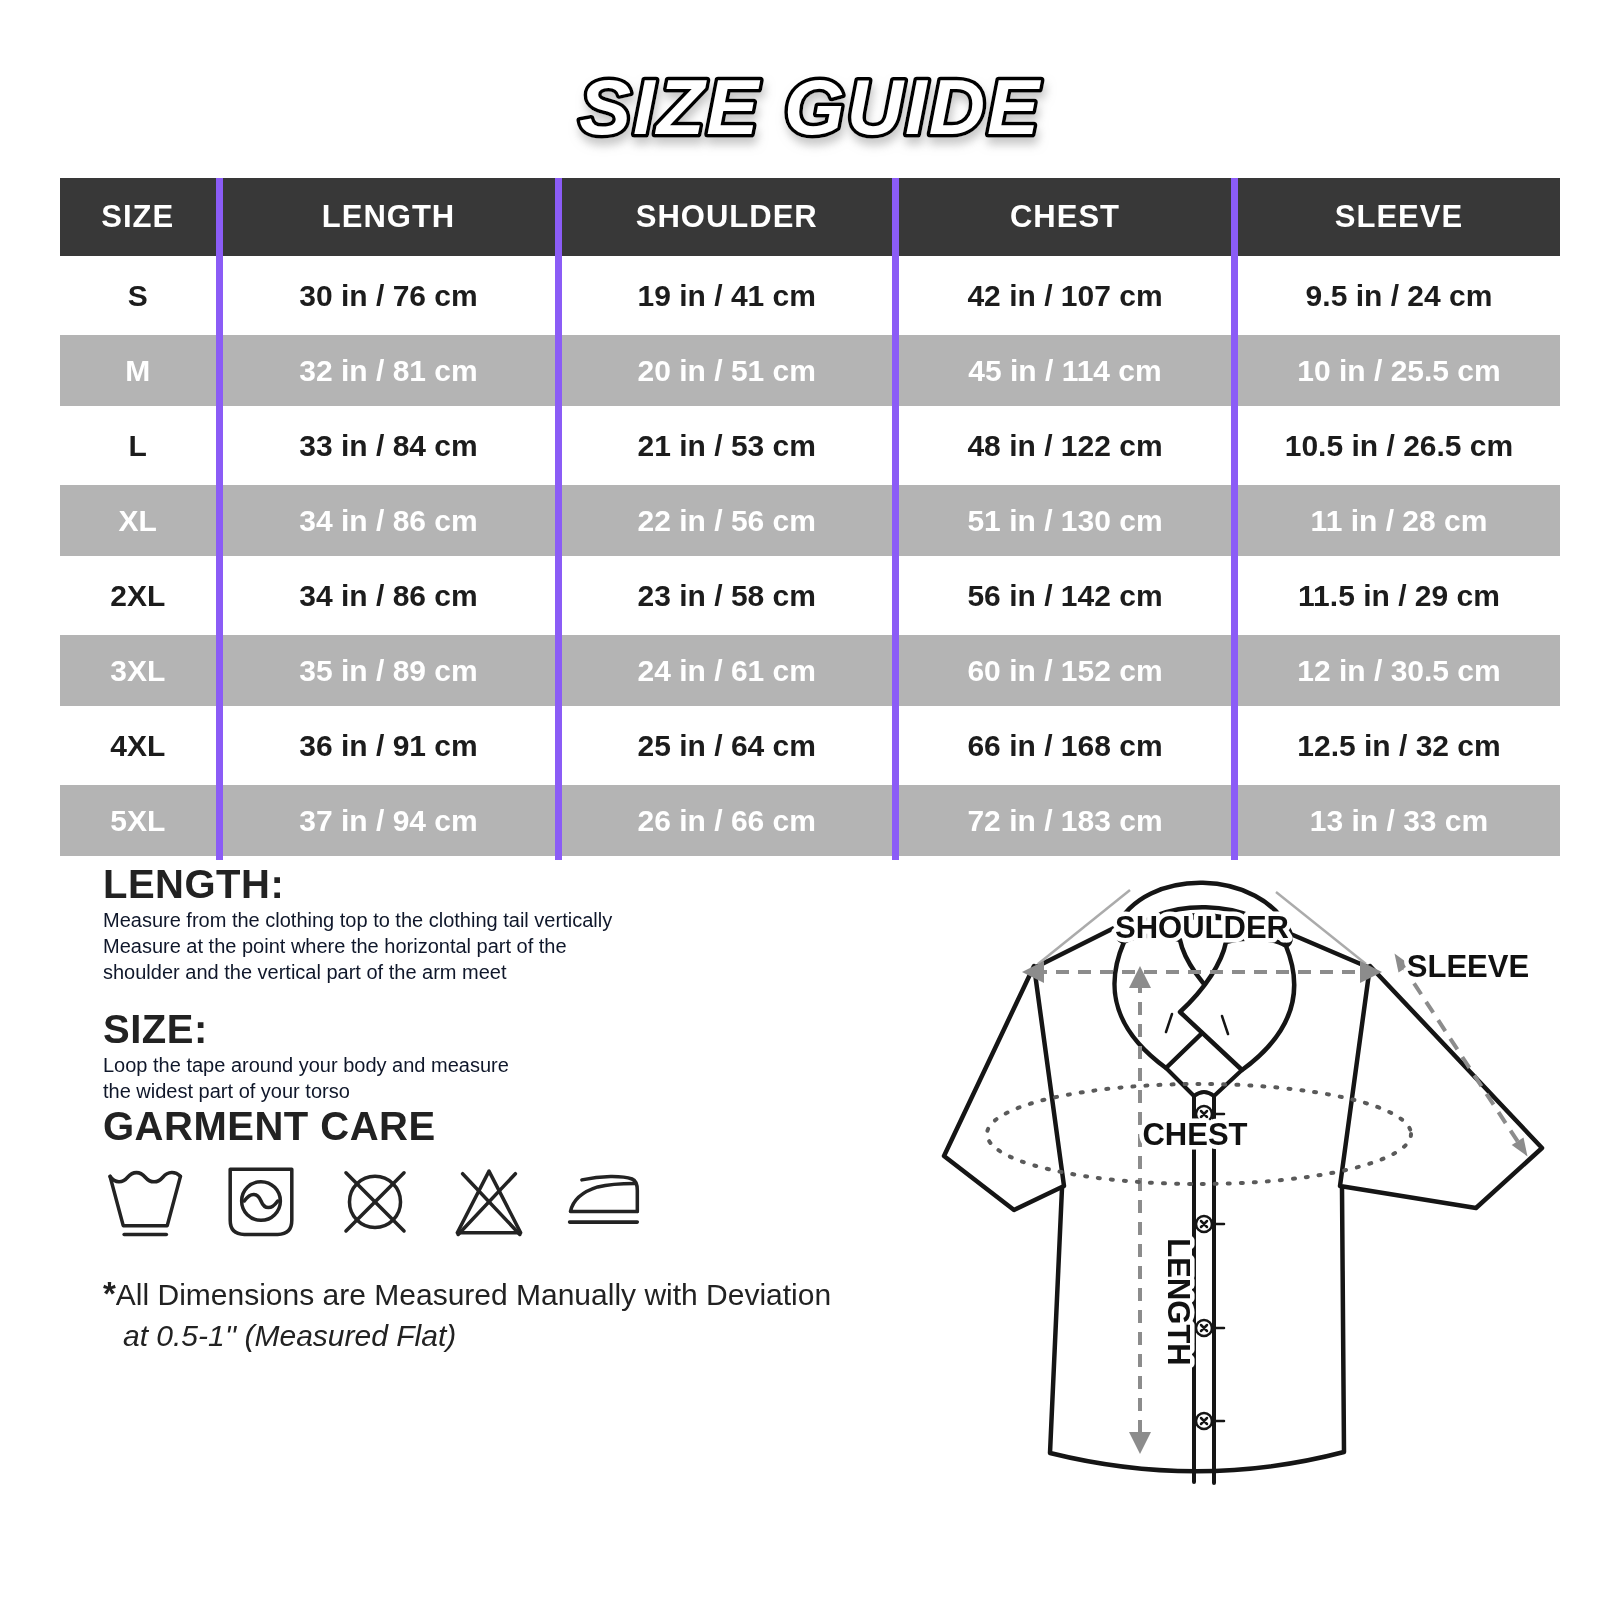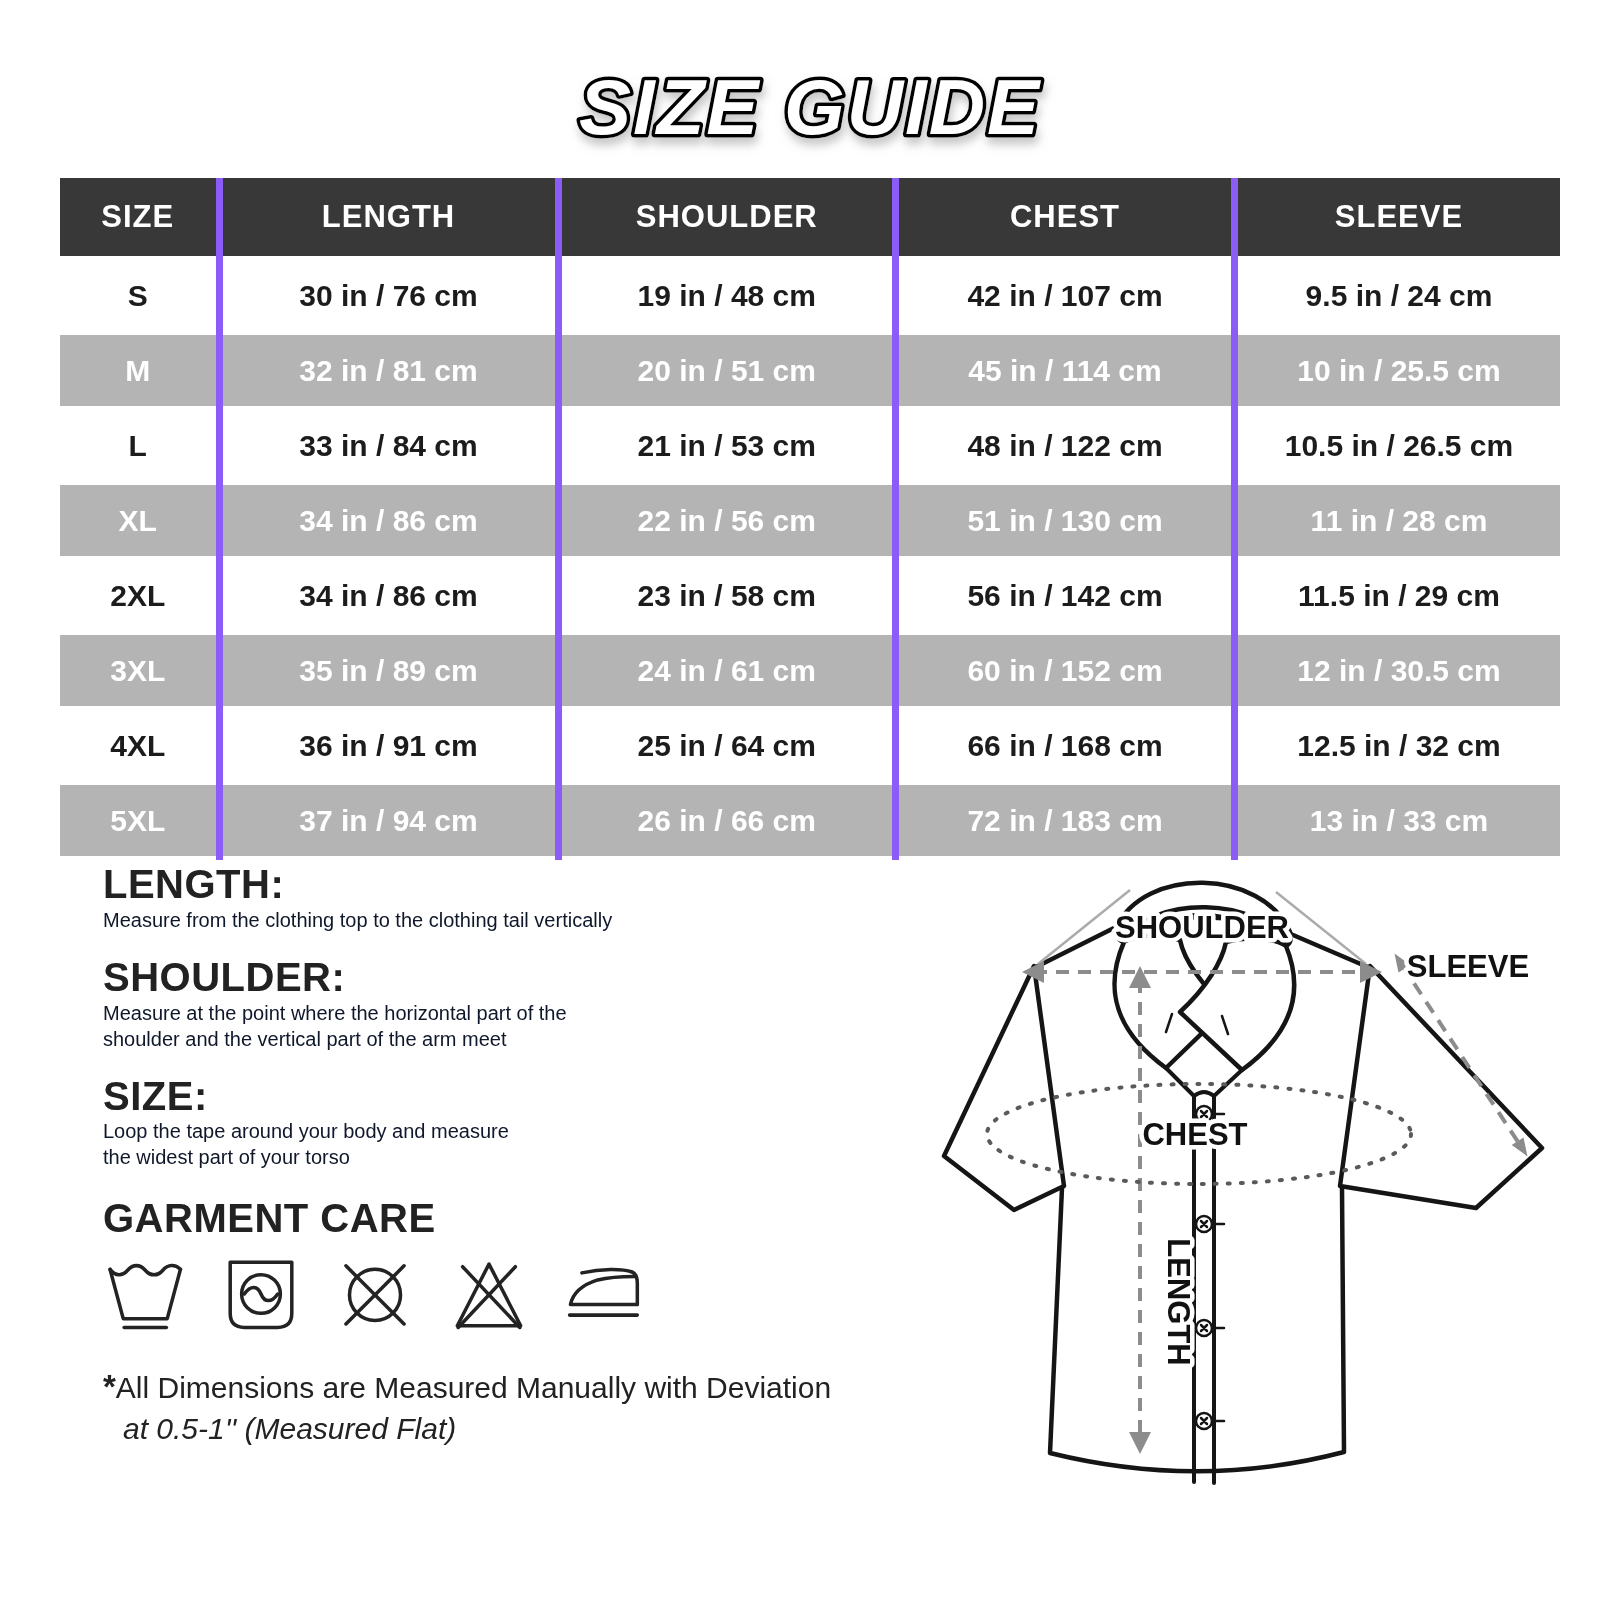--- a/index.html
+++ b/index.html
@@ -25,21 +25,21 @@
   }
   .size-table tbody td{height:69px;font-size:30px;color:#1c1c1c;background:#ffffff;}
   .size-table tbody tr.shaded td{background:#b4b4b4;color:#ffffff;}
   
   .info-col{position:absolute;left:103px;top:862px;width:850px;color:#222;}
   .sec-heading{
     font-size:40px;font-weight:bold;letter-spacing:.5px;color:#222;line-height:1.12;
   }
   .sec-body{font-size:20px;color:#0f172a;line-height:1.3;white-space:nowrap;}
   .mt1{margin-top:22px;}
-  .care-heading{margin-top:26px;}
+  .care-heading{}
   .care-icons{margin-top:12px;display:flex;align-items:flex-end;gap:26px;}
   .care-icon{display:inline-block;width:88px;height:82px;}
   .care-icon svg{width:100%;height:100%;}
   .footnote{margin-top:30px;font-size:30px;color:#222;line-height:1.32;}
   .footnote .star{font-weight:bold;font-size:33px;}
   .footnote .fn2{padding-left:20px;font-style:italic;}
   
   .diagram-wrap{position:absolute;left:912px;top:856px;width:690px;height:680px;}
   .diagram-wrap svg{width:100%;height:100%;}
   .shirt-line{fill:#ffffff;stroke:#151515;stroke-width:4.5;stroke-linejoin:round;}
@@ -83,21 +83,21 @@
       <th>LENGTH</th>
       <th>SHOULDER</th>
       <th>CHEST</th>
       <th>SLEEVE</th>
     </tr>
   </thead>
   <tbody>
     <tr>
       <td>S</td>
       <td>30 in / 76 cm</td>
-      <td>19 in / 48 cm</td>
+      <td>19 in / 41 cm</td>
       <td>42 in / 107 cm</td>
       <td>9.5 in / 24 cm</td>
     </tr>
     <tr class="shaded">
       <td>M</td>
       <td>32 in / 81 cm</td>
       <td>20 in / 51 cm</td>
       <td>45 in / 114 cm</td>
       <td>10 in / 25.5 cm</td>
     </tr>
@@ -143,21 +143,20 @@
       <td>72 in / 183 cm</td>
       <td>13 in / 33 cm</td>
     </tr>
   </tbody>
 </table>
 
 <div class="info-col">
   <div class="sec-heading">LENGTH:</div>
   <div class="sec-body">Measure from the clothing top to the clothing tail vertically</div>
 
-  <div class="sec-heading mt1">SHOULDER:</div>
   <div class="sec-body">Measure at the point where the horizontal part of the</div>
   <div class="sec-body">shoulder and the vertical part of the arm meet</div>
 
   <div class="sec-heading mt1">SIZE:</div>
   <div class="sec-body">Loop the tape around your body and measure</div>
   <div class="sec-body">the widest part of your torso</div>
 
   <div class="sec-heading care-heading">GARMENT CARE</div>
 
   <div class="care-icons">

